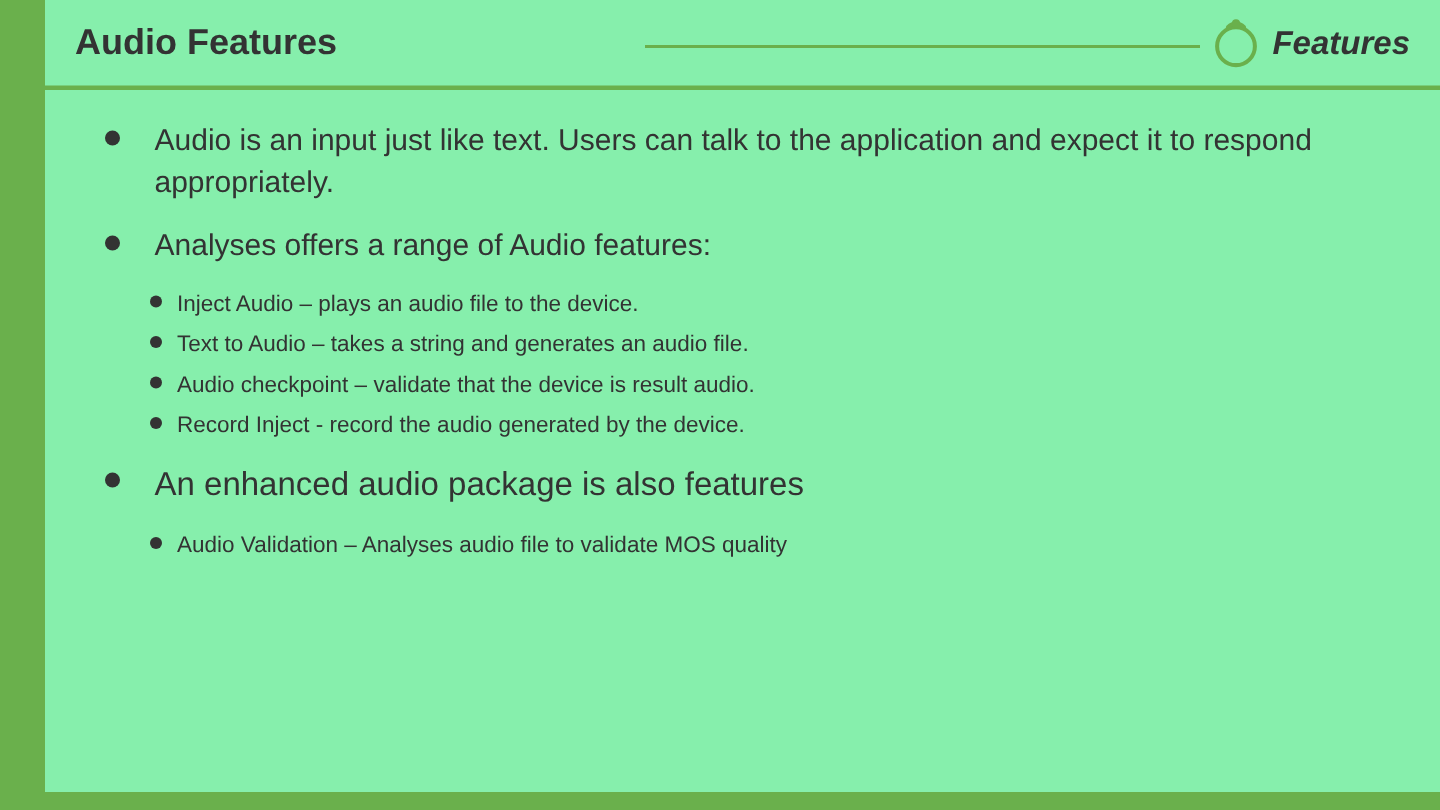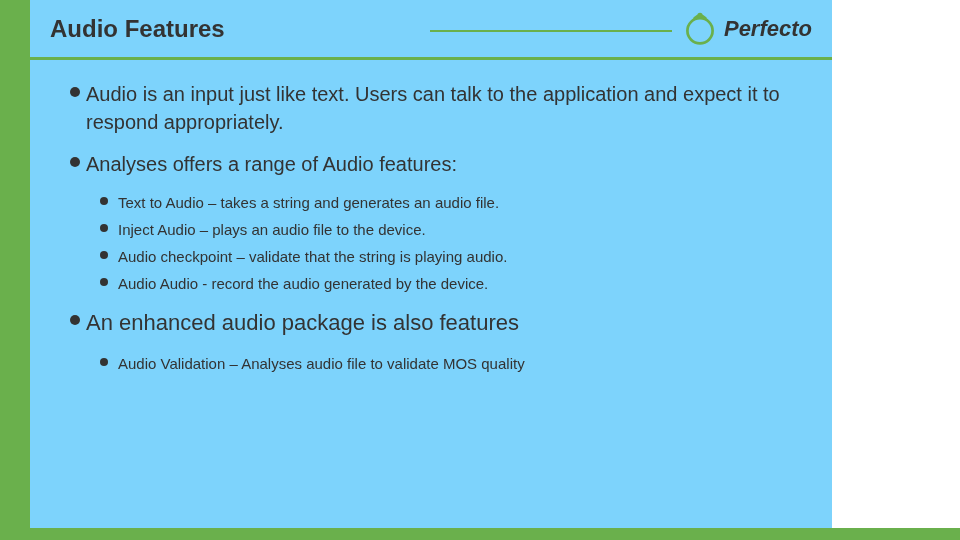--- a/index.html
+++ b/index.html
@@ -11,24 +11,24 @@
     body {
       width: 960px;
       height: 540px;
       background: #ffffff;
       font-family: Arial, sans-serif;
       overflow: hidden;
       position: relative;
     }
 
     .slide {
-      width: 832px;
+      width: 960px;
       height: 540px;
       position: relative;
-      background: #7dd3fc;
+      background: #86efac;
     }
 
     
     .top-bar {
       position: absolute;
       top: 0;
       left: 0;
       width: 30px;
       height: 540px;
       background: #6ab04c;
@@ -93,21 +93,21 @@
       right: 20px;
       bottom: 20px;
       padding: 20px 30px 10px 20px;
       overflow: hidden;
     }
 
     .bullet-level1 {
       display: flex;
       align-items: flex-start;
       margin-bottom: 14px;
-      gap: 6px;
+      gap: 23px;
     }
 
     .bullet-dot {
       width: 10px;
       height: 10px;
       background: #333333;
       border-radius: 50%;
       margin-top: 7px;
       flex-shrink: 0;
     }
@@ -171,52 +171,52 @@
     <span class="header-title">Audio Features</span>
 
     <div class="separator-line"></div>
 
     <div class="logo">
       <svg class="logo-icon" viewBox="0 0 40 40" xmlns="http://www.w3.org/2000/svg">
         <circle cx="20" cy="22" r="14" fill="none" stroke="#6ab04c" stroke-width="3"></circle>
         <path d="M14 8 Q20 2 26 8" fill="none" stroke="#6ab04c" stroke-width="3" stroke-linecap="round"></path>
         <circle cx="20" cy="5" r="3" fill="#6ab04c"></circle>
       </svg>
-      <span class="logo-text">Perfecto</span>
+      <span class="logo-text">Features</span>
     </div>
   </div>
 
   <div class="content">
 
     <div class="bullet-level1">
       <div class="bullet-dot"></div>
       <span class="bullet-level1-text">Audio is an input just like text. Users can talk to the application and expect it to respond appropriately.</span>
     </div>
 
     <div class="bullet-level1">
       <div class="bullet-dot"></div>
       <span class="bullet-level1-text">Analyses offers a range of Audio features:</span>
     </div>
 
     <div class="bullet-level2-container">
     <div class="bullet-level2">
       <div class="bullet-dot-small"></div>
+      <span class="bullet-level2-text">Inject Audio – plays an audio file to the device.</span>
+    </div>
+        <div class="bullet-level2">
+      <div class="bullet-dot-small"></div>
       <span class="bullet-level2-text">Text to Audio – takes a string and generates an audio file.</span>
     </div>
         <div class="bullet-level2">
       <div class="bullet-dot-small"></div>
-      <span class="bullet-level2-text">Inject Audio – plays an audio file to the device.</span>
-    </div>
-        <div class="bullet-level2">
-      <div class="bullet-dot-small"></div>
-      <span class="bullet-level2-text">Audio checkpoint – validate that the string is playing audio.</span>
-    </div>
-        <div class="bullet-level2">
-      <div class="bullet-dot-small"></div>
-      <span class="bullet-level2-text">Audio Audio - record the audio generated by the device.</span>
+      <span class="bullet-level2-text">Audio checkpoint – validate that the device is result audio.</span>
+    </div>
+        <div class="bullet-level2">
+      <div class="bullet-dot-small"></div>
+      <span class="bullet-level2-text">Record Inject - record the audio generated by the device.</span>
     </div>
       </div>
 
     <div class="bullet-level1">
       <div class="bullet-dot"></div>
       <span class="bullet-level1-text bullet-level1-large">An enhanced audio package is also features</span>
     </div>
 
     <div class="bullet-level2-container">
         <div class="bullet-level2">

